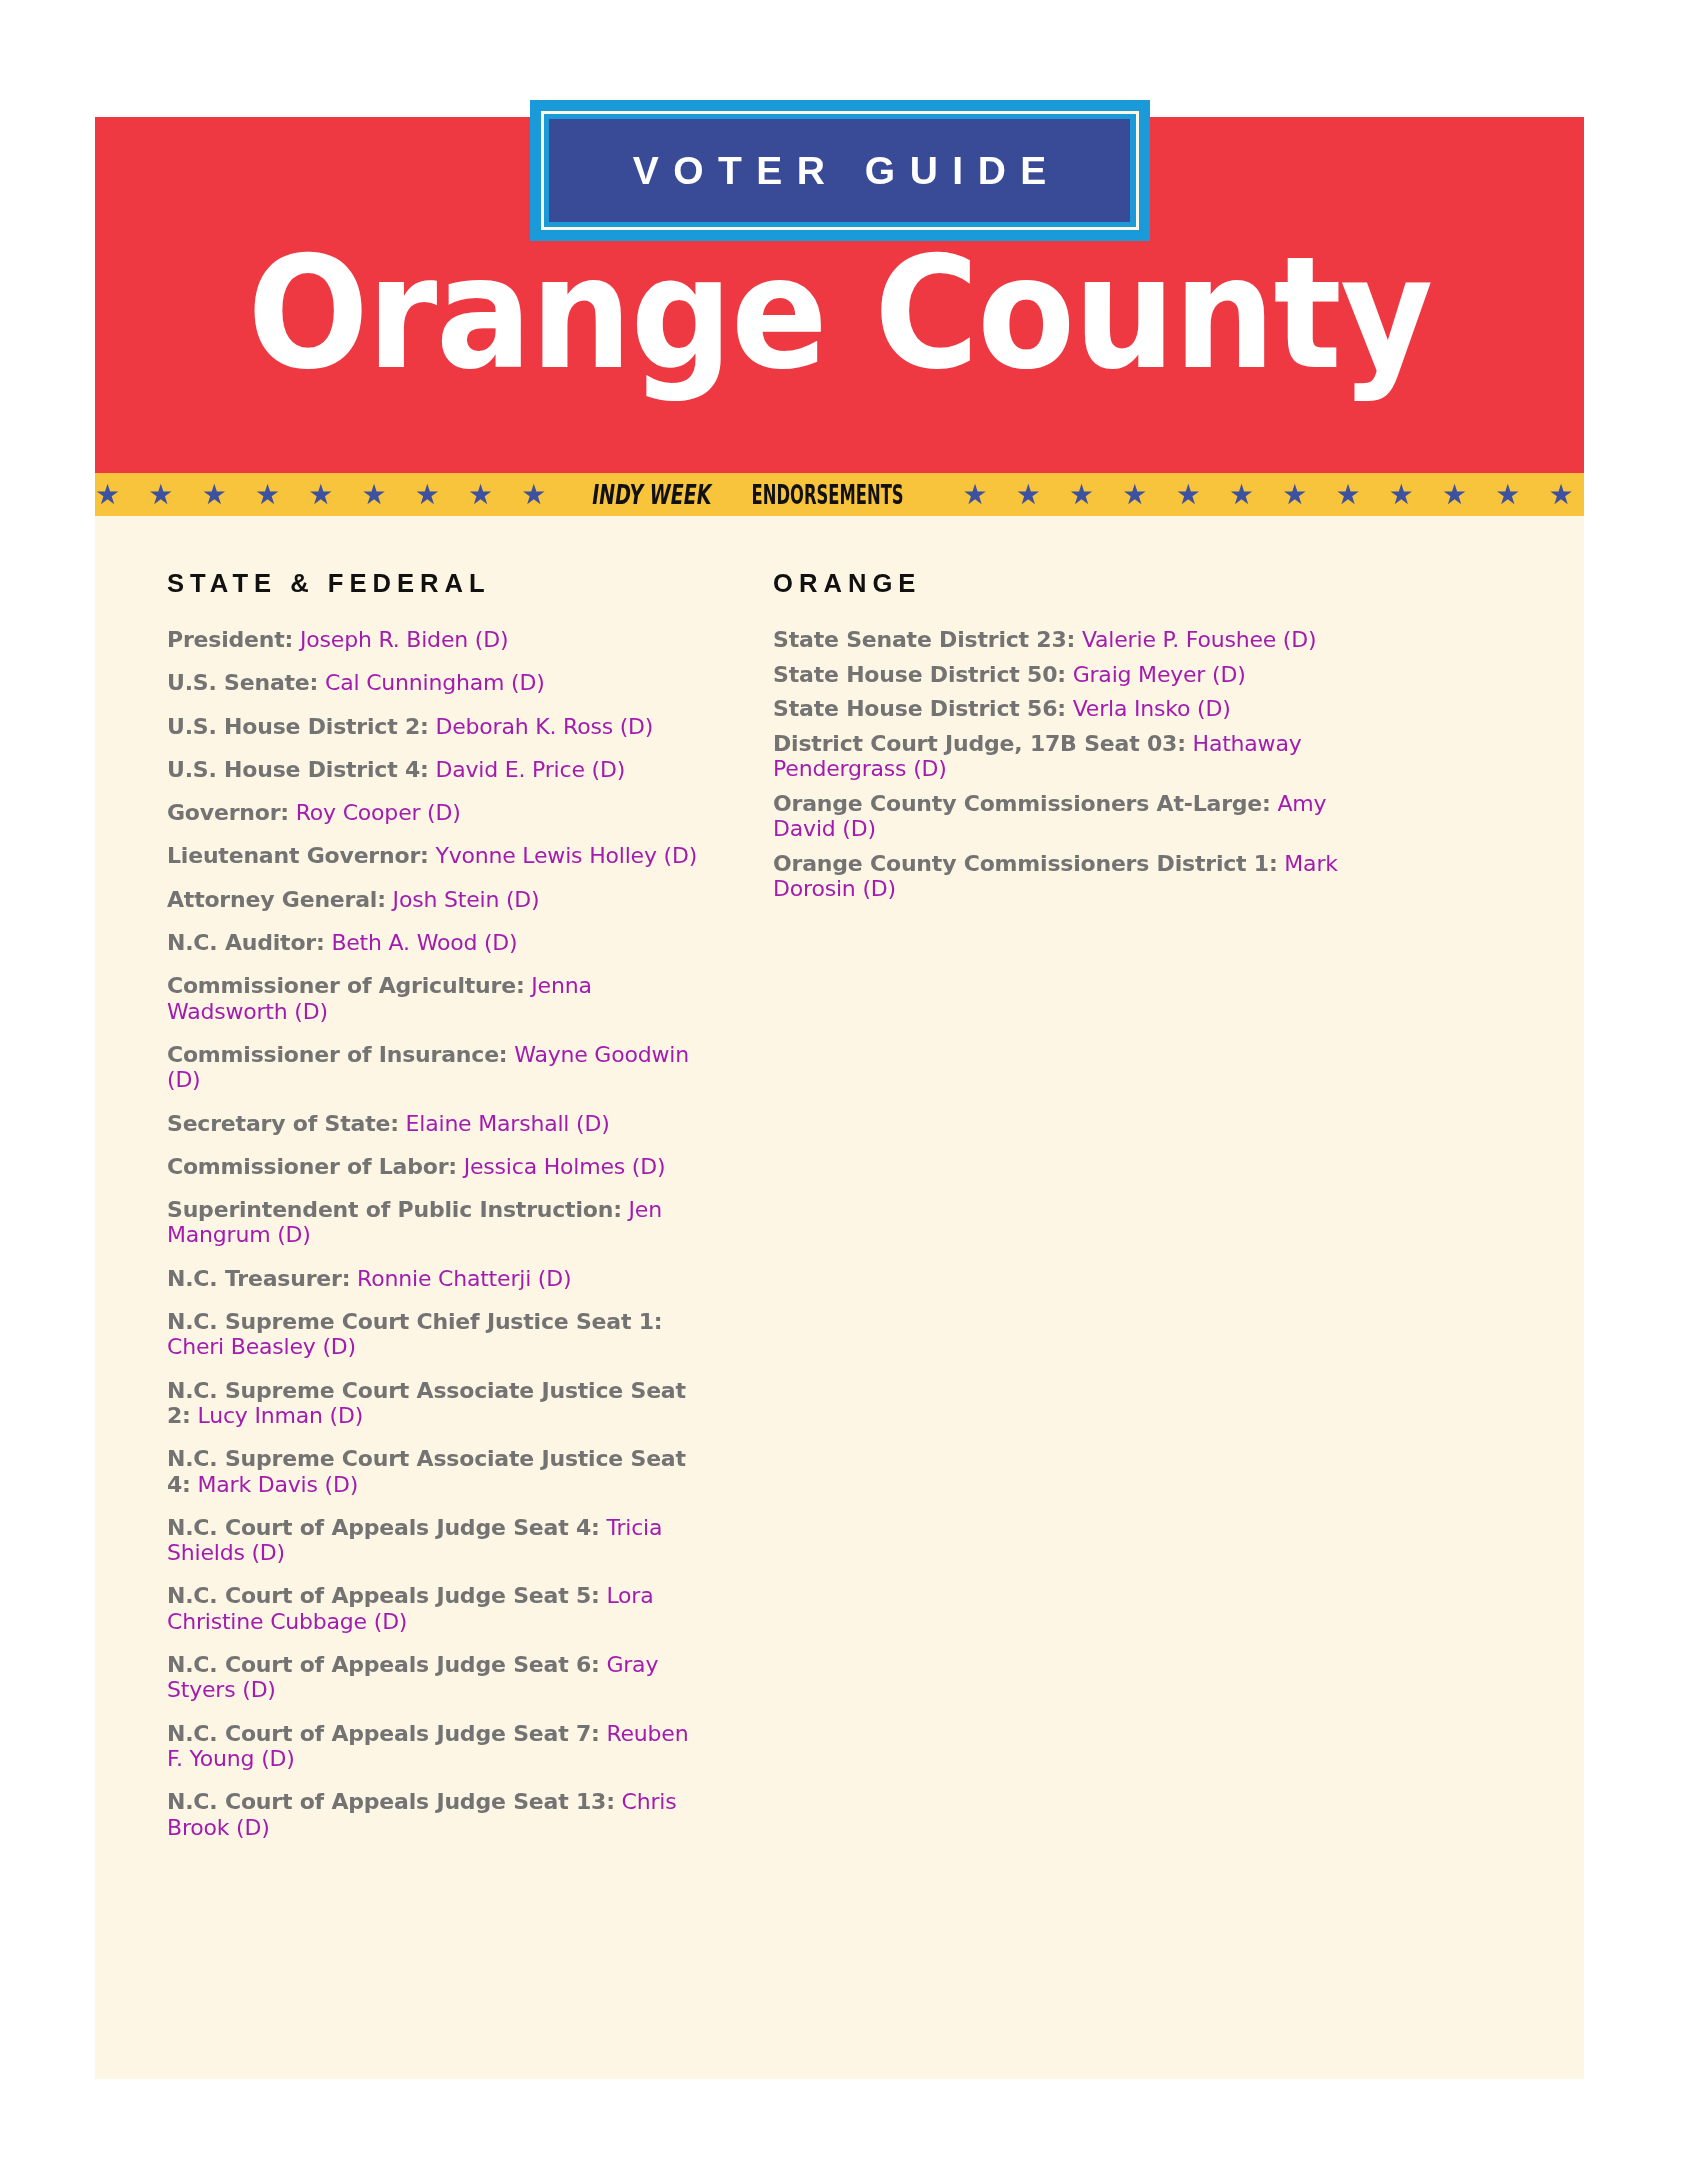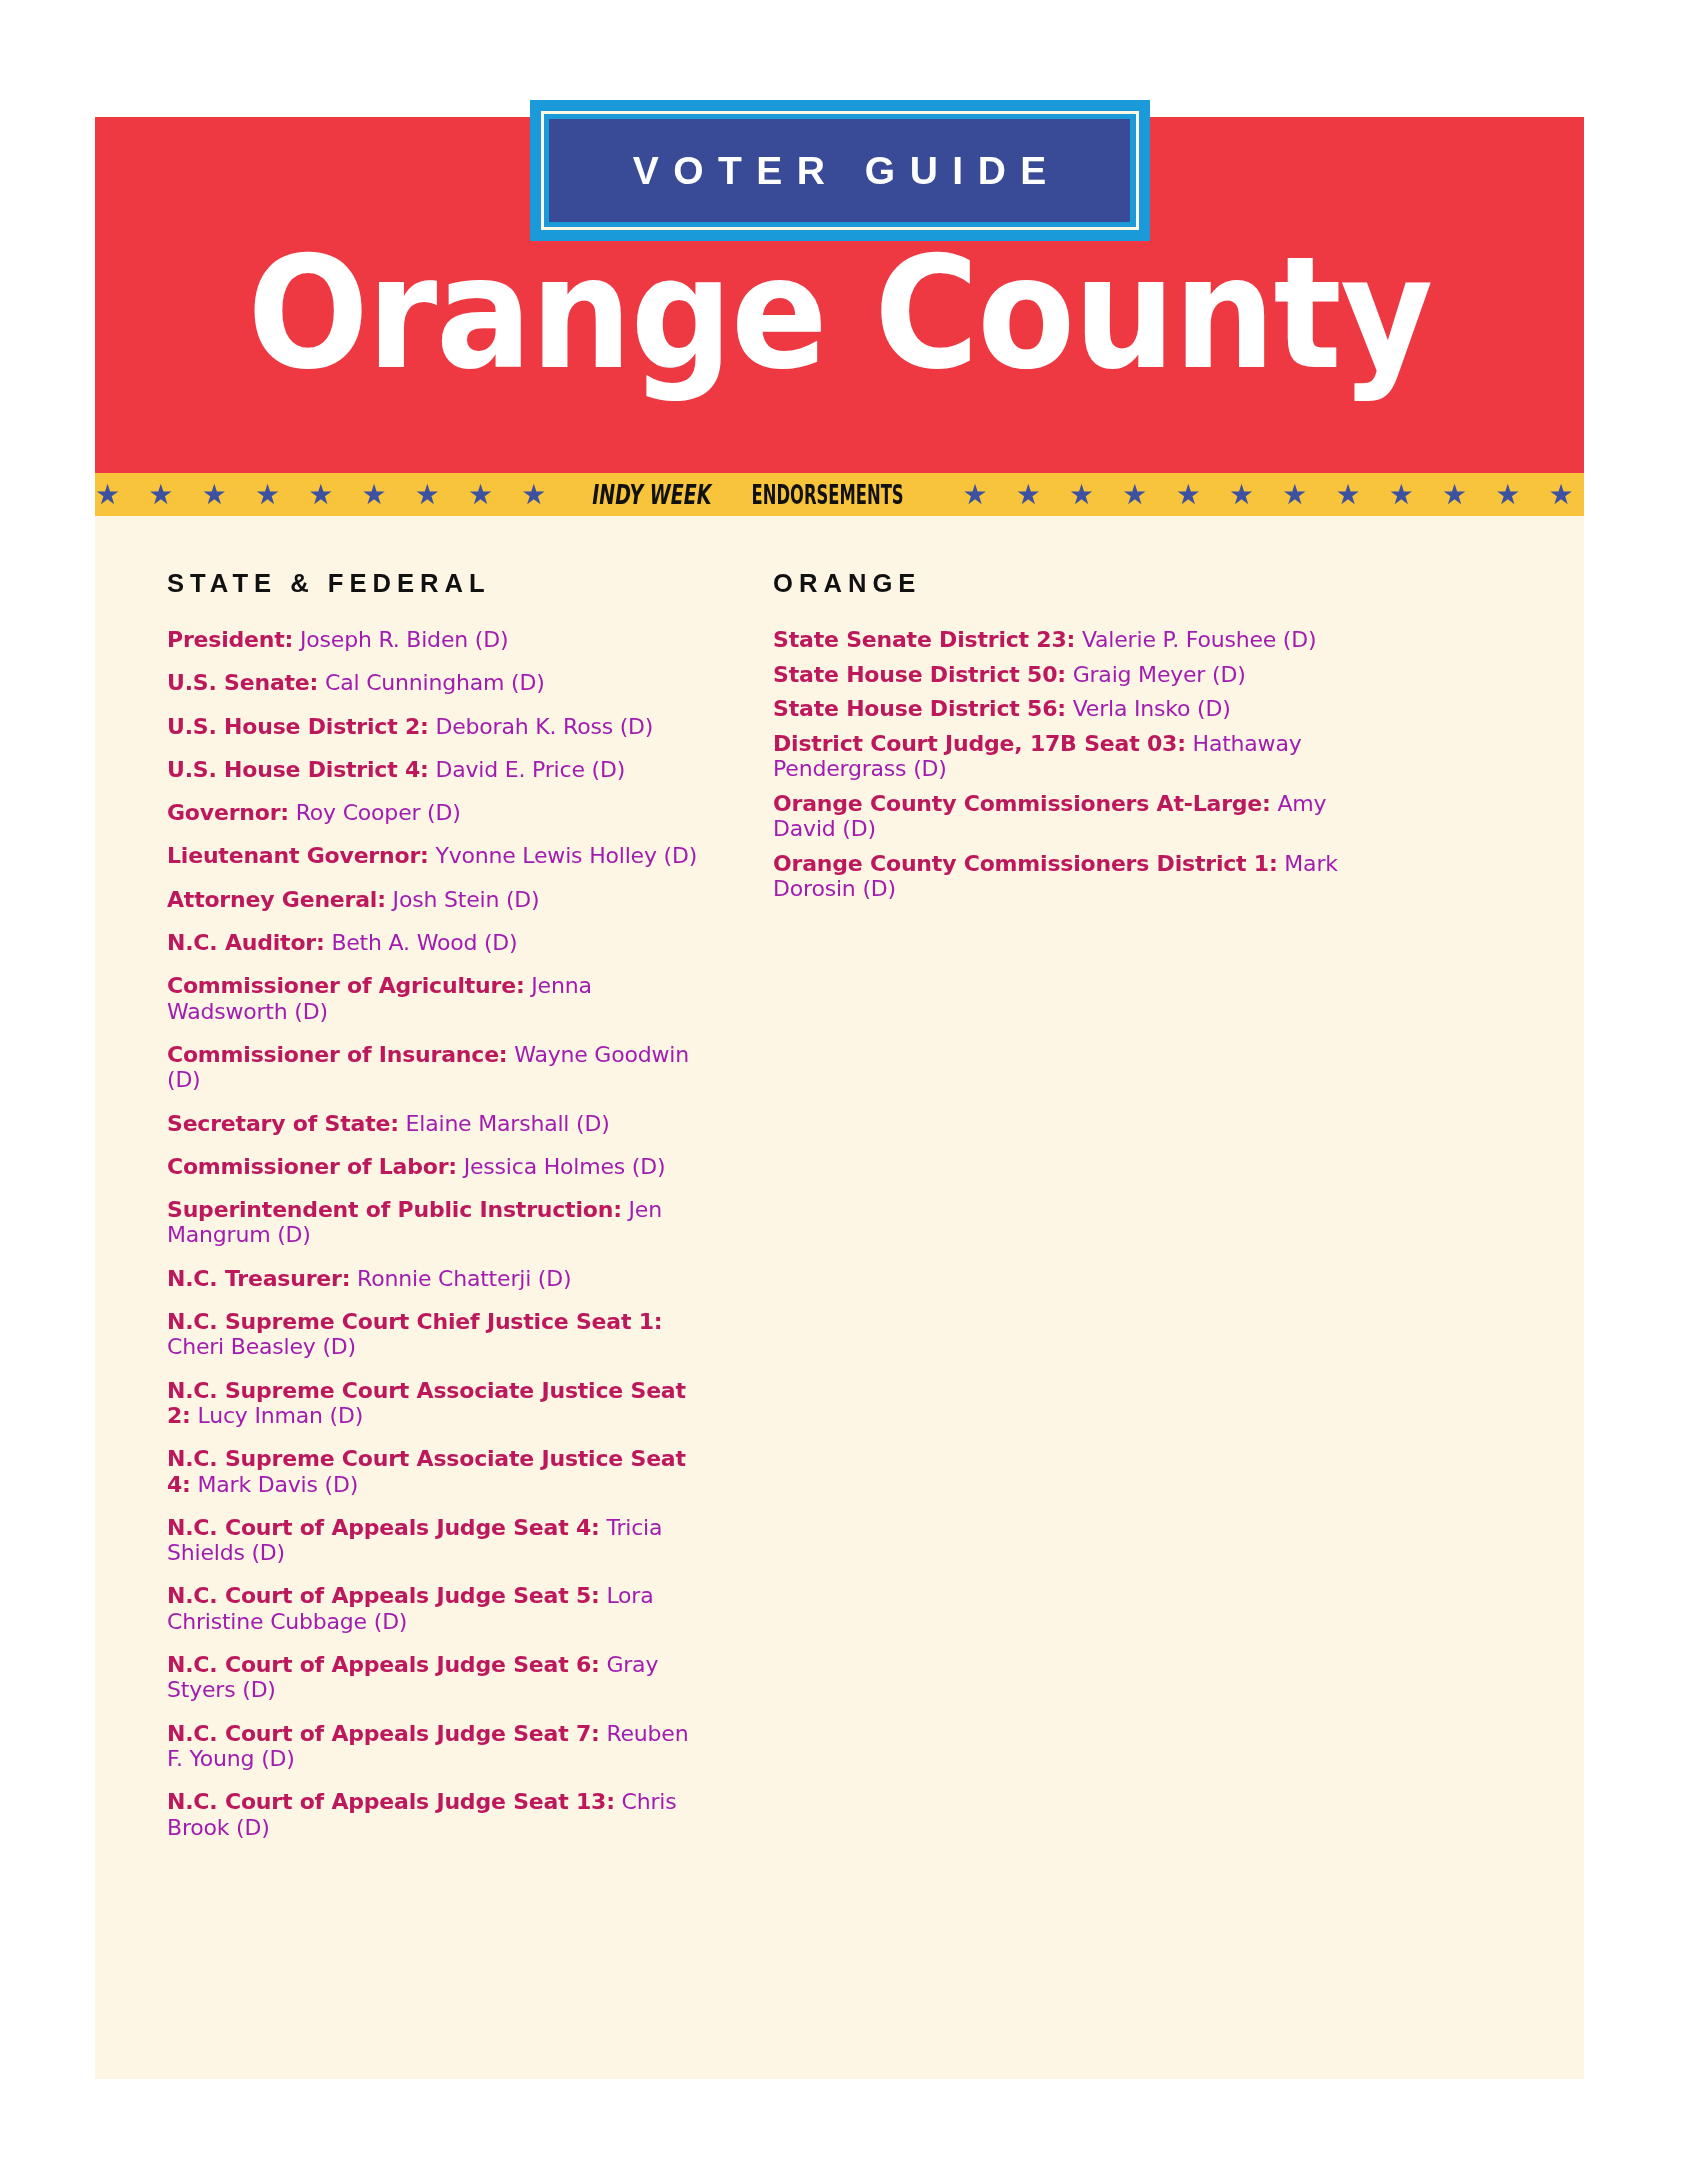--- a/index.html
+++ b/index.html
@@ -177,21 +177,21 @@
   .entry {
     color: #1d1d1b;
     font-size: 22px;
     font-family: "DejaVu Sans", sans-serif;
     line-height: 1.15;
   }
   .col-left .entry { margin-bottom: 18px; }
   .col-right .entry { margin-bottom: 9.4px; }
 
   .office {
-    color: #be185d;
+    color: #737373;
     font-weight: bold;
     font-family: "DejaVu Sans", sans-serif;
     font-size: 22px;
     letter-spacing: -0.2px;
     margin-top: 36px;
   }
   .candidate {
     color: #a21caf;
     font-weight: normal;
     font-family: "DejaVu Sans", sans-serif;

